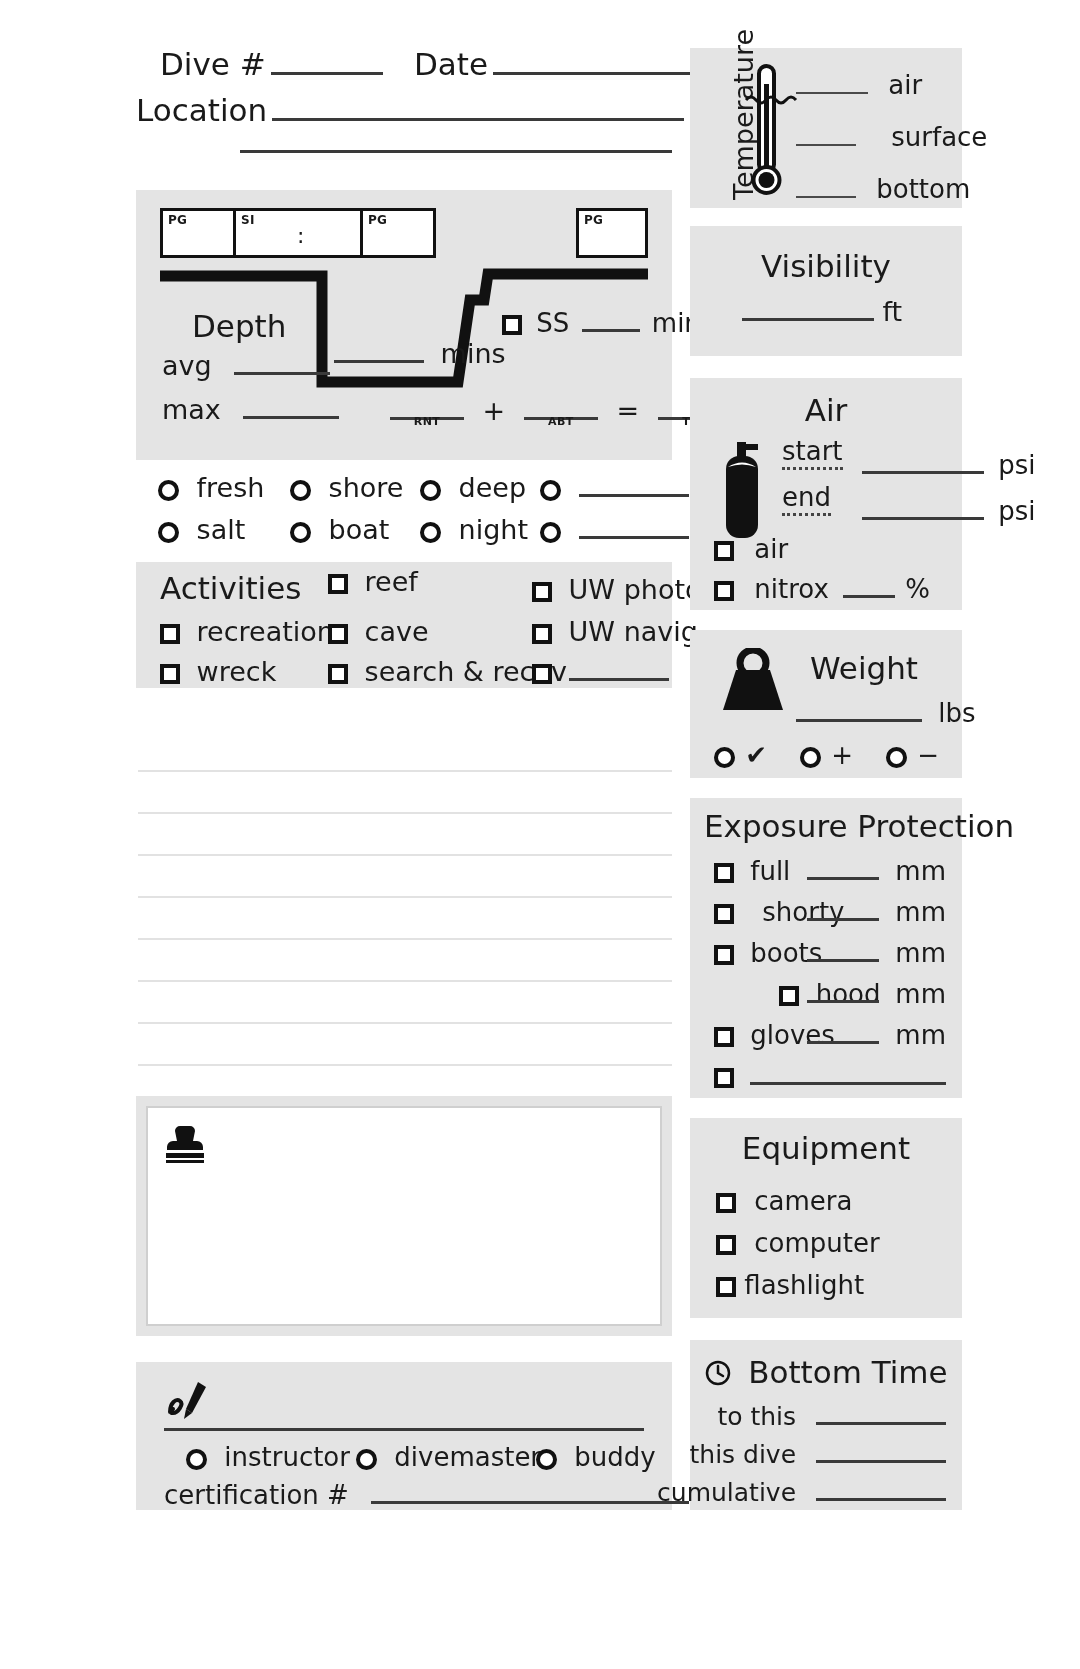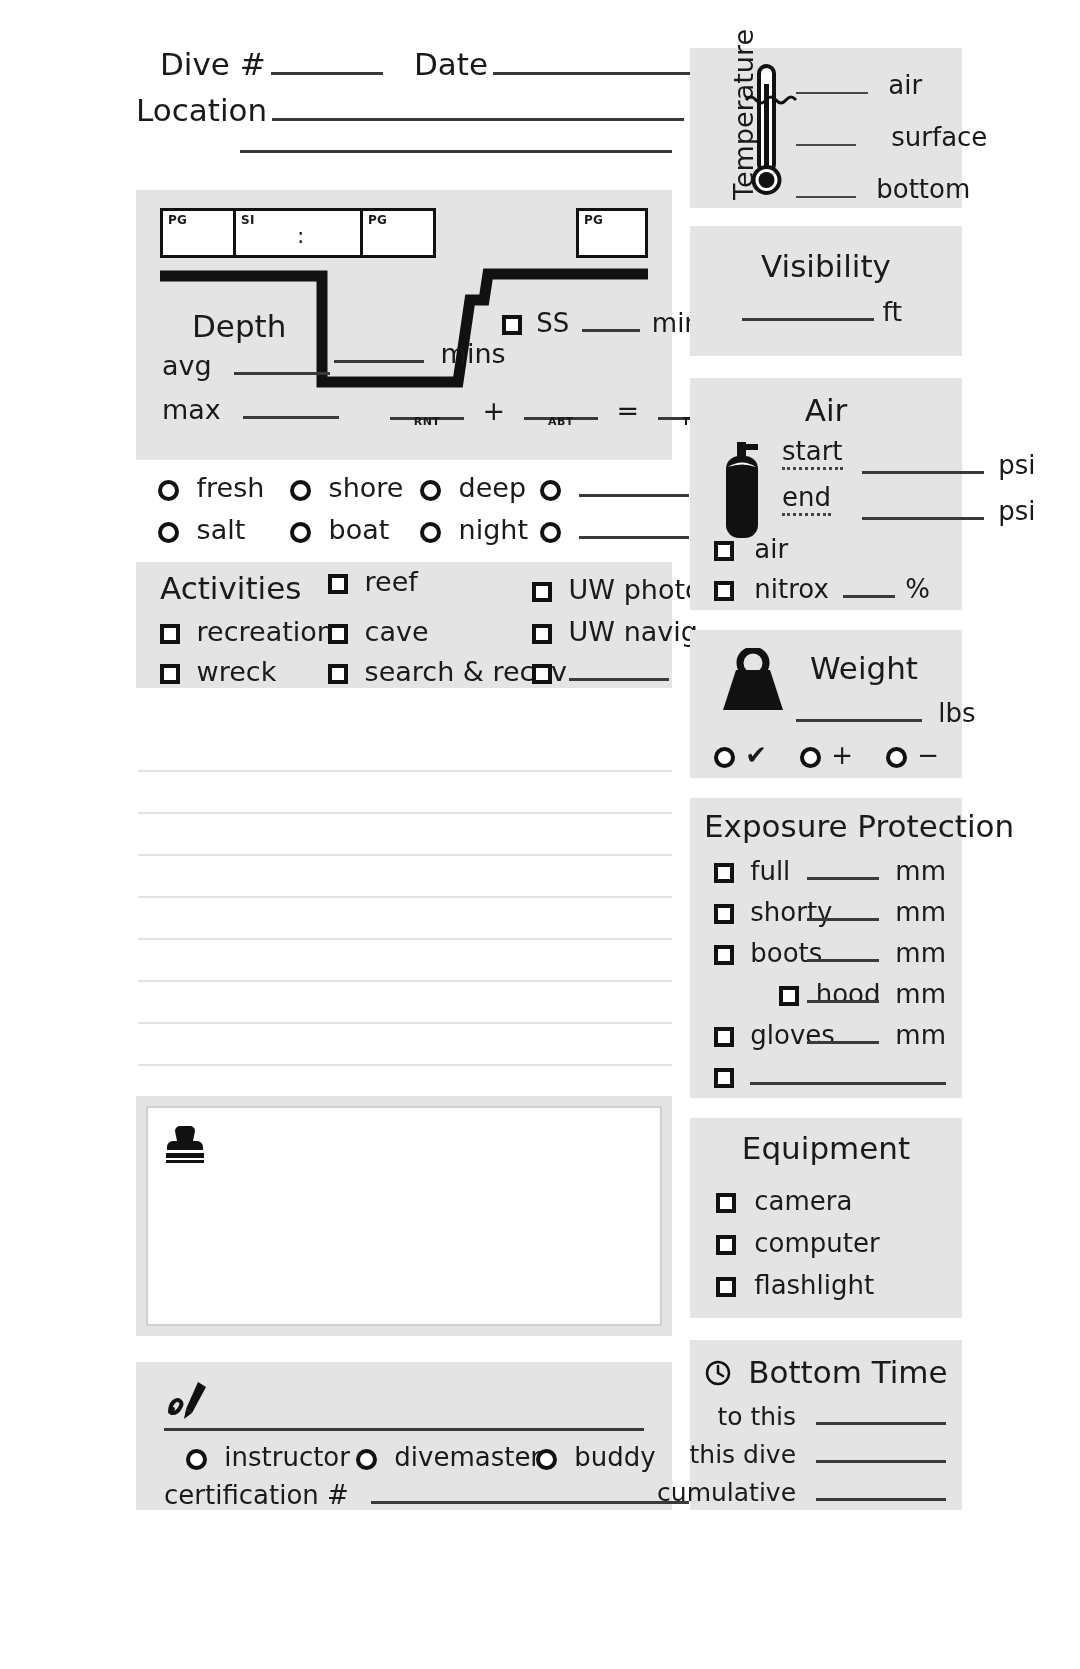--- a/index.html
+++ b/index.html
@@ -440,21 +440,21 @@
       <span class="ckbox"></span>
       <span style="margin-left:8px;">full</span>
       <span class="mm">
         <span class="blank" style="width:72px;"></span>
         <span style="margin-left:8px;">mm</span>
       </span>
     </div>
 
     <div class="exp-row" style="top:99px;">
       <span class="ckbox"></span>
-      <span style="margin-left:8px;">shorty</span>
+      <span style="margin-left:20px;">shorty</span>
       <span class="mm">
         <span class="blank" style="width:72px;"></span>
         <span style="margin-left:8px;">mm</span>
       </span>
     </div>
 
     <div class="exp-row" style="top:140px;">
       <span class="ckbox"></span>
       <span style="margin-left:8px;">boots</span>
       <span class="mm">
@@ -492,21 +492,21 @@
     <div class="eq-row" style="top:68px;">
       <span class="ckbox"></span>
       <span style="margin-left:10px;">camera</span>
     </div>
     <div class="eq-row" style="top:110px;">
       <span class="ckbox"></span>
       <span style="margin-left:10px;">computer</span>
     </div>
     <div class="eq-row" style="top:152px;">
       <span class="ckbox"></span>
-      <span style="margin-left:10px;">flashlight</span>
+      <span style="">flashlight</span>
     </div>
   </div>
 
   <div class="panel rcol" id="bt-panel">
     <div id="bt-title">
       <svg width="28" height="28" viewBox="0 0 28 28" style="vertical-align:-4px; margin-right:6px;">
         <circle cx="14" cy="14" r="11" fill="none" stroke="#111" stroke-width="2.5"></circle>
         <path d="M14 7 V14 L19 17" fill="none" stroke="#111" stroke-width="2.5" stroke-linecap="round"></path>
       </svg>
       <span>Bottom Time</span>

